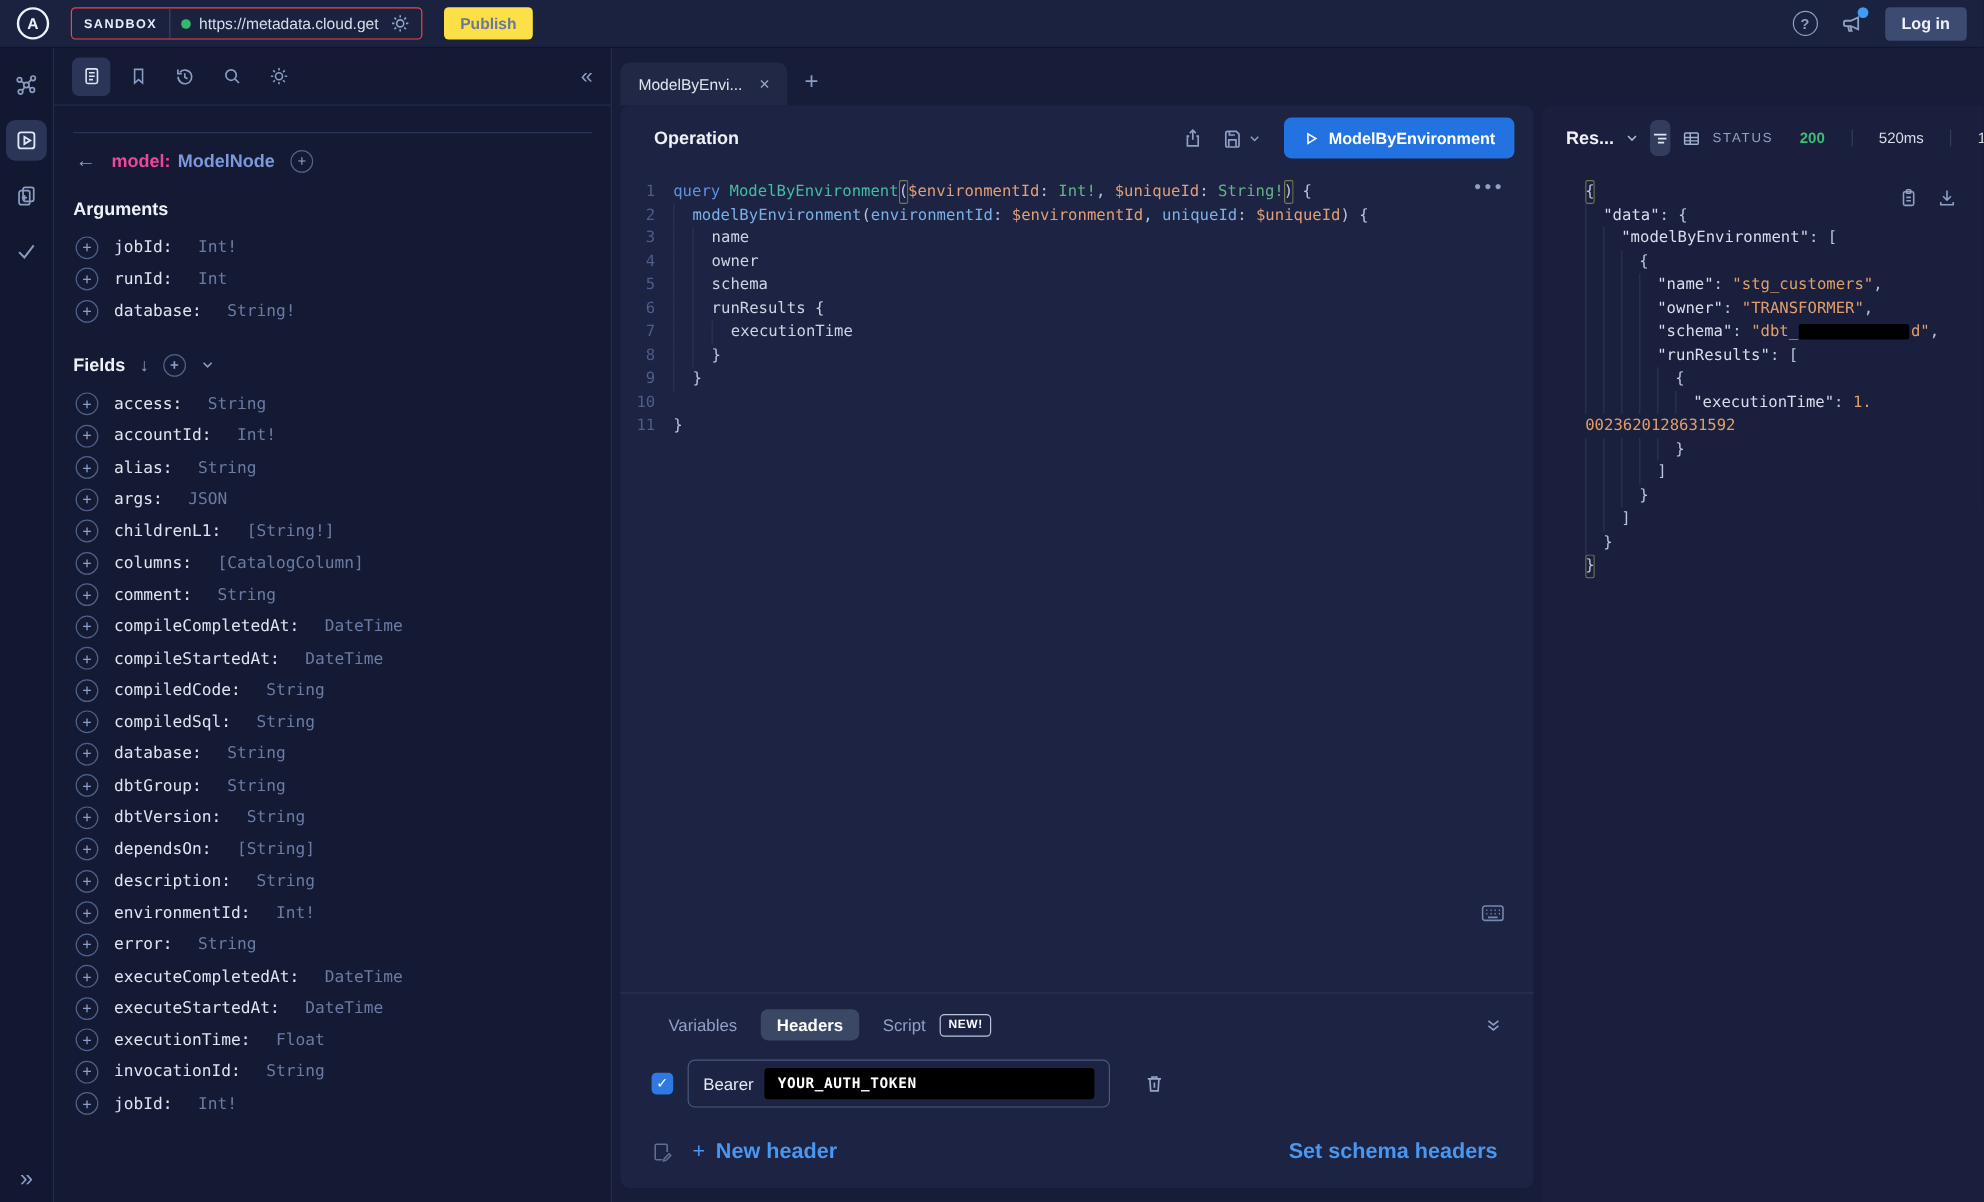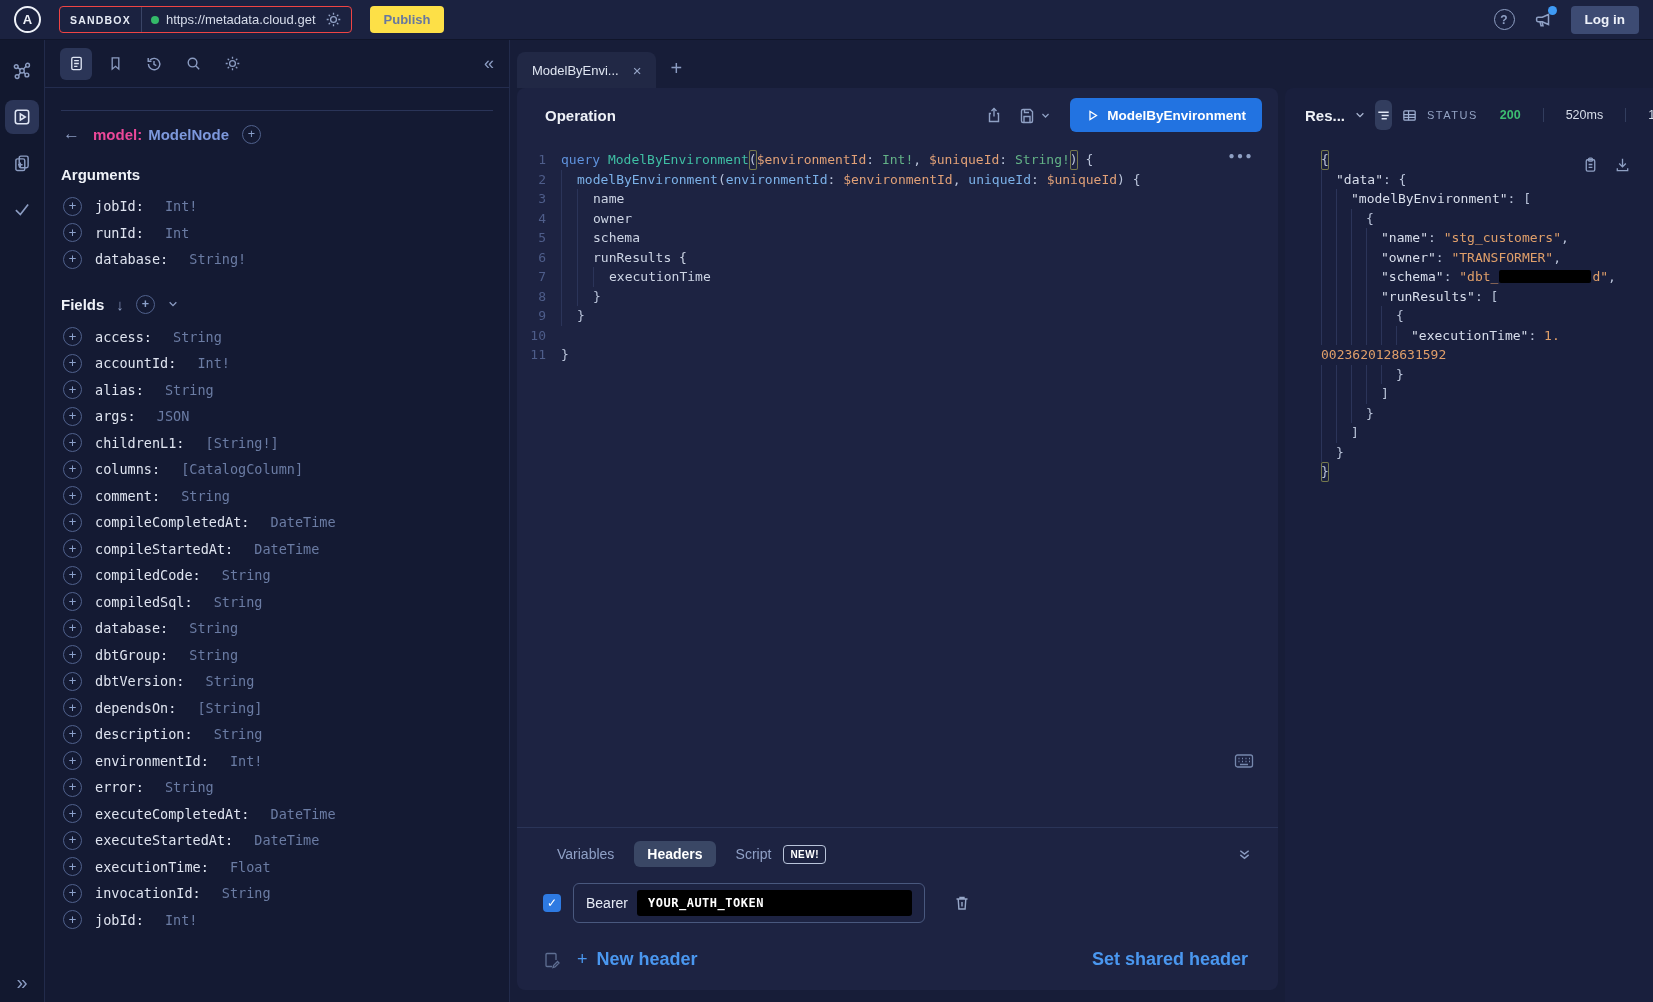--- a/index.html
+++ b/index.html
@@ -369,21 +369,21 @@
             <span class="editicon">
               <svg width="18" height="18" viewBox="0 0 18 18" fill="none" stroke="currentColor" stroke-width="1.3">
                 <path d="M4 2.5h8a1 1 0 0 1 1 1V9M4 2.5a1 1 0 0 0-1 1v11a1 1 0 0 0 1 1h5"></path>
                 <path d="M14.5 10.5l-4 4-.5 2 2-.5 4-4z"></path>
               </svg>
             </span>
             <span class="newheader">
               <span class="plus-blue">+</span>
               <span class="link-blue">New header</span>
             </span>
-            <span class="link-blue sharedright">Set shared header</span>
+            <span class="link-blue sharedright">Set schema headers</span>
           </div>
         </div>
       </div>
 
       <div class="response">
         <div class="resp-head">
           <span class="resp-title">Res...</span>
           <span class="rchev">
             <svg width="12" height="12" viewBox="0 0 18 18" fill="none" stroke="currentColor" stroke-width="2">
                 <polyline points="4,6.5 9,11.5 14,6.5"></polyline>

